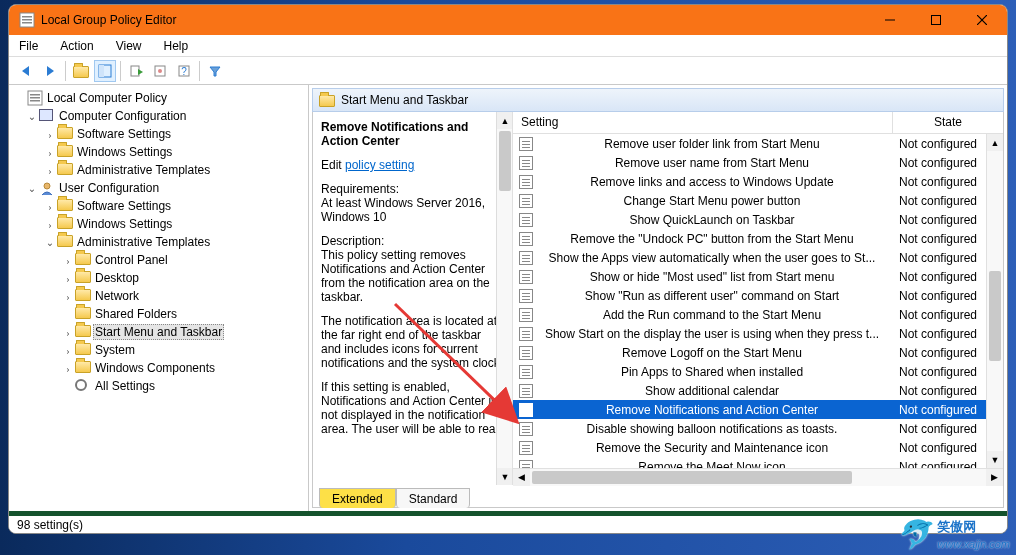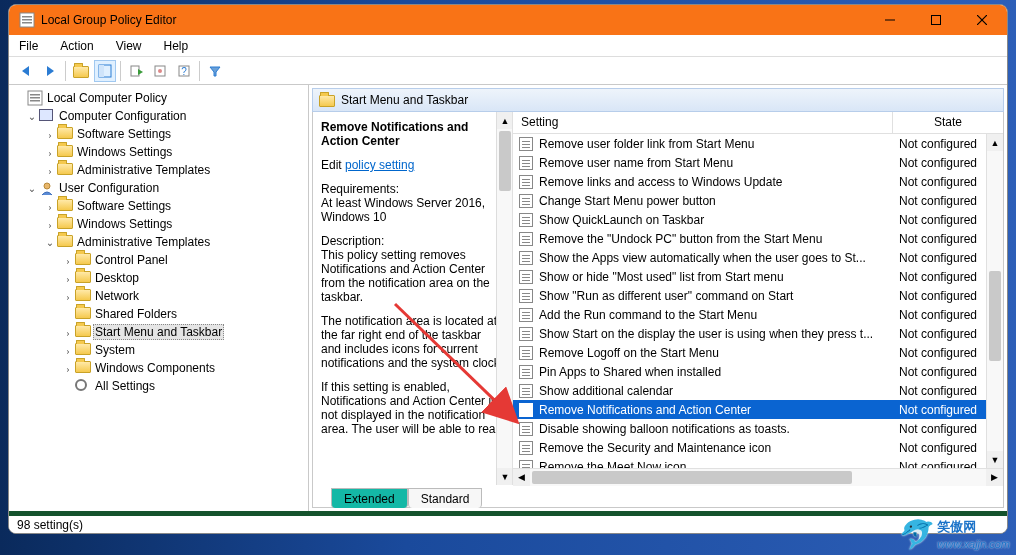--- a/index.html
+++ b/index.html
@@ -190,21 +190,21 @@
   .col-setting{ flex:1; padding:3px 8px; border-right:1px solid #e0e0e0;}
   .col-state{ width:110px; padding:3px 8px; text-align:center;}
   .list-body{
     flex:1; overflow:hidden; position:relative;
   }
   .row{
     display:flex; height:19px; align-items:center; padding:0 4px 0 6px;
   }
   .row .ricon{ width:16px;height:16px; margin-right:4px; flex:0 0 auto;}
   .row .rlabel{
-    flex:1; white-space:nowrap; overflow:hidden; text-overflow:ellipsis; padding-right:14px;
+    flex:1; white-space:nowrap; overflow:hidden; text-overflow:ellipsis; padding-right:14px;text-align:center;
   }
   .row .rstate{ width:100px; white-space:nowrap;}
   .row.sel{ background:#0a64d1; color:#fff;}
   .row.sel .policy-icon{ border-color:#fff;}
   .row.sel .policy-icon::after{ border-top-color:#fff; box-shadow:0 3px 0 #fff, 0 6px 0 #fff;}
 
   .hscroll{
     height:17px; border-top:1px solid #e0e0e0;
     display:flex; align-items:center;
   }
@@ -226,21 +226,21 @@
     padding:2px 12px;
     border:1px solid #bbb;
     border-bottom:none;
     border-radius:0 0 4px 4px;
     background:#f7f7f7;
     height:20px;
     font-size:12px;
     display:flex; align-items:center;
     position:relative; top:1px;
   }
-  .tab.active{ background:#14b8a6;margin-left:12px; }
+  .tab.active{ background:#fde047; }
 
   
   .statusbar{
     height:22px;
     border-top:5px solid #14532d;
     display:flex; align-items:center;
     padding:0 8px;
     background:#fff;
   }
 

